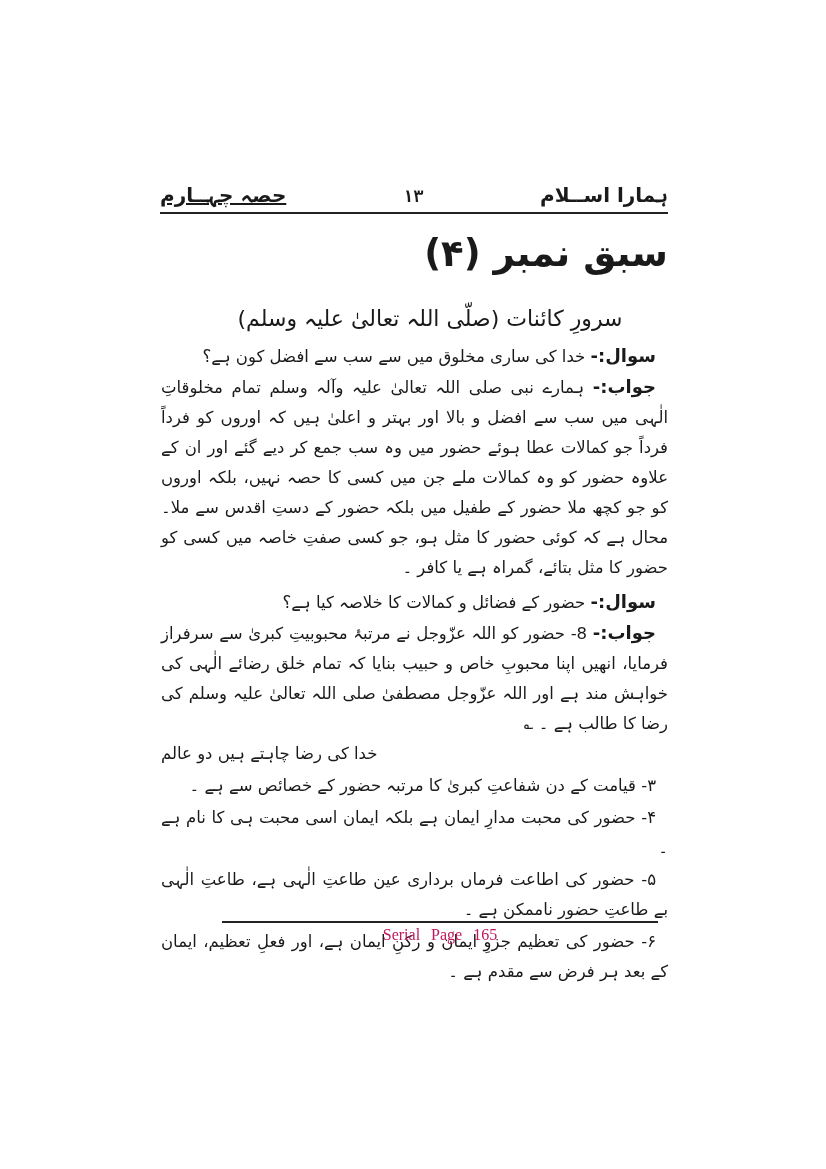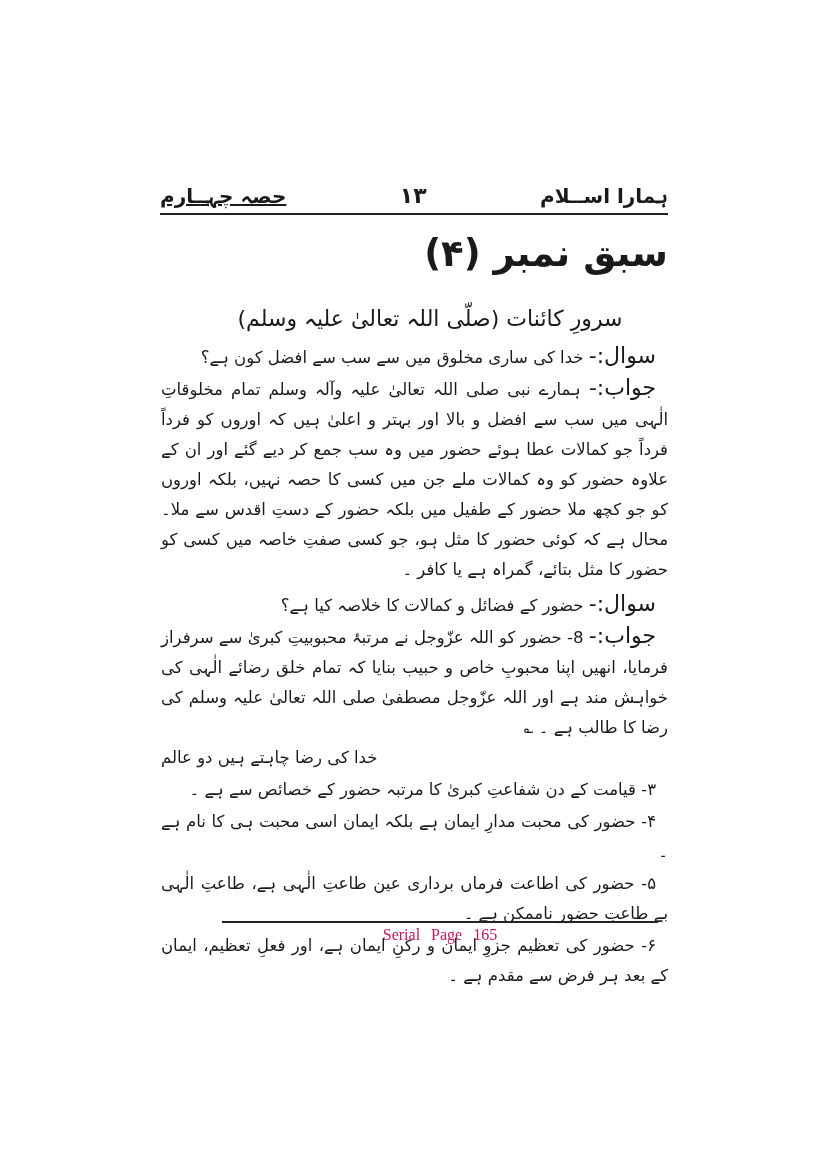--- a/index.html
+++ b/index.html
@@ -21,21 +21,21 @@
     justify-content:space-between;
     align-items:flex-end;
     border-bottom:2.5px solid #222;
     padding-bottom:5px;
     font-size:20px;
     font-weight:bold;
   }
   .page-header .edge{min-width:120px;}
   .page-header .h-right{text-align:left;}
   .page-header .h-left{text-align:left;text-decoration:underline;}
-  .page-header .h-center{font-size:22px;font-weight:bold;}
+  .page-header .h-center{font-size:17px;font-weight:bold;font-family:Liberation Mono, monospace;}
   
   .lesson-title{
     position:absolute;left:160px;top:232px;width:508px;
     margin:0;text-align:right;direction:rtl;
     font-size:37px;font-weight:bold;letter-spacing:1px;
   }
   .lesson-subtitle{
     position:absolute;left:160px;top:290px;width:508px;
     margin:16px;text-align:center;direction:rtl;
     font-size:22px;font-weight:normal;
@@ -43,21 +43,21 @@
   
   .body-text{
     position:absolute;left:161px;top:341px;width:507px;
     direction:rtl;
     font-size:16.5px;
     line-height:30px;
     text-align:justify;
   }
   .body-text p{margin:0;text-indent:12px;}
   .body-text p.gap{margin-top:4px;}
-  .lead{font-weight:normal;font-size:22px;}
+  .lead{font-weight:bold;font-size:18px;}
   .couplet{
     text-align:left;
     line-height:28px;
     margin:1px 0 3px 0;
   }
   .couplet div{text-indent:0;}
   .points p{margin:0 0 2px 0;text-indent:12px;}
   
   .footer{
     position:absolute;left:222px;top:921px;width:436px;

